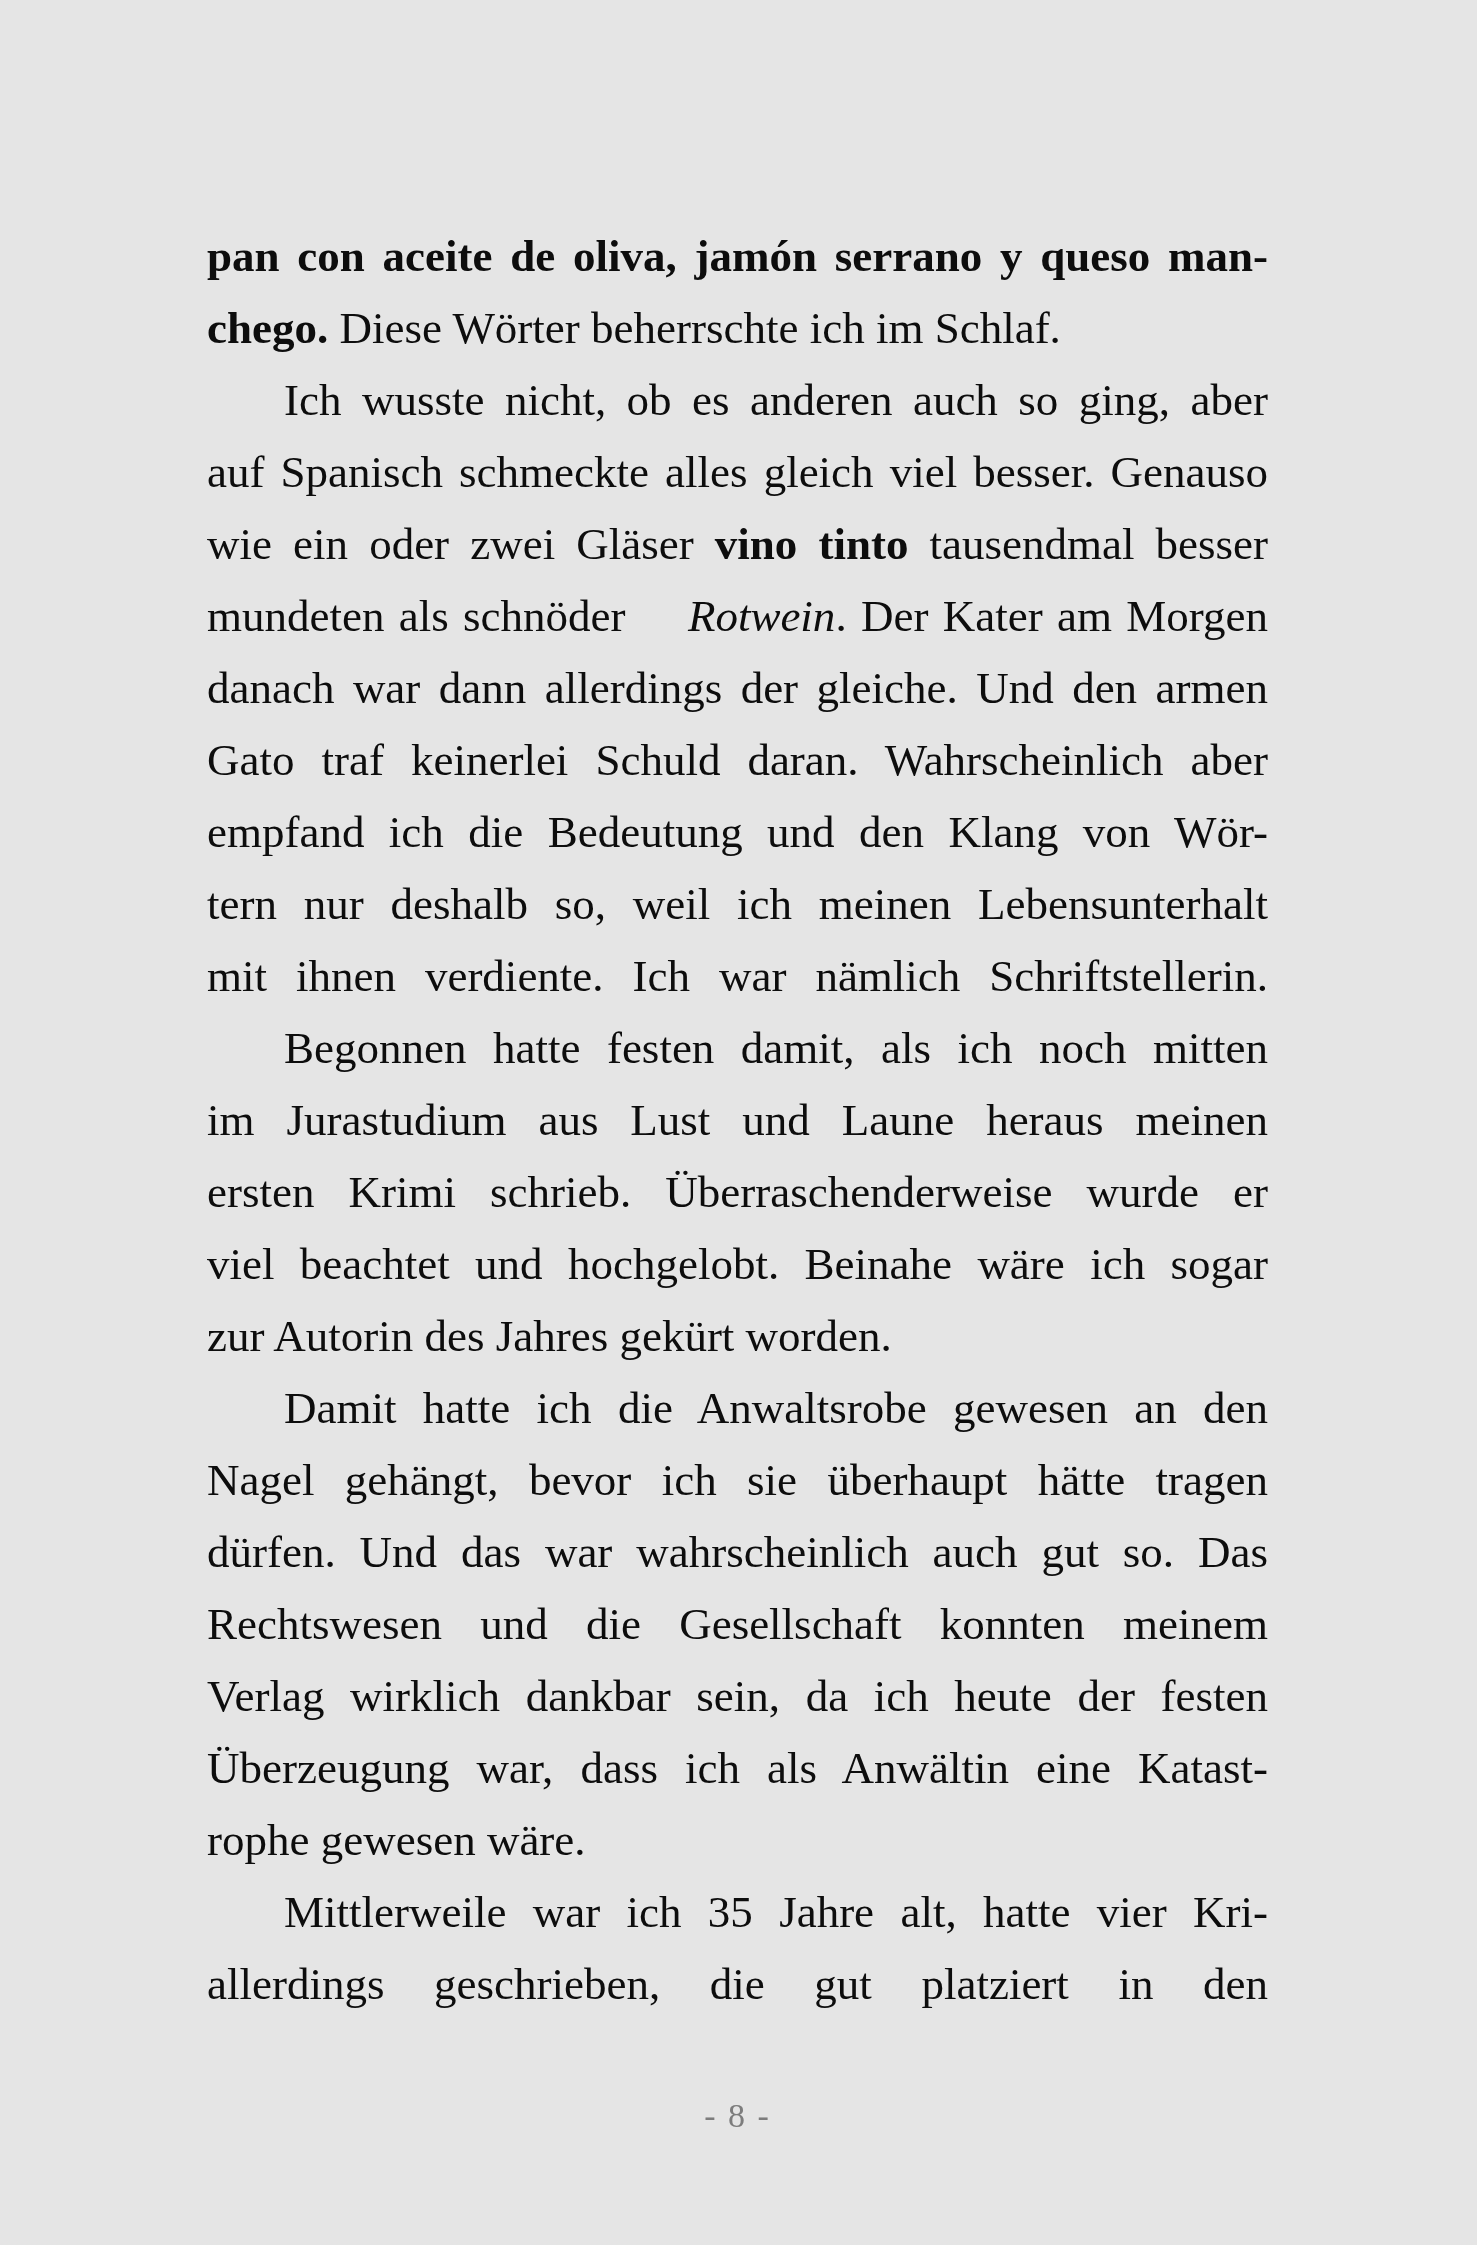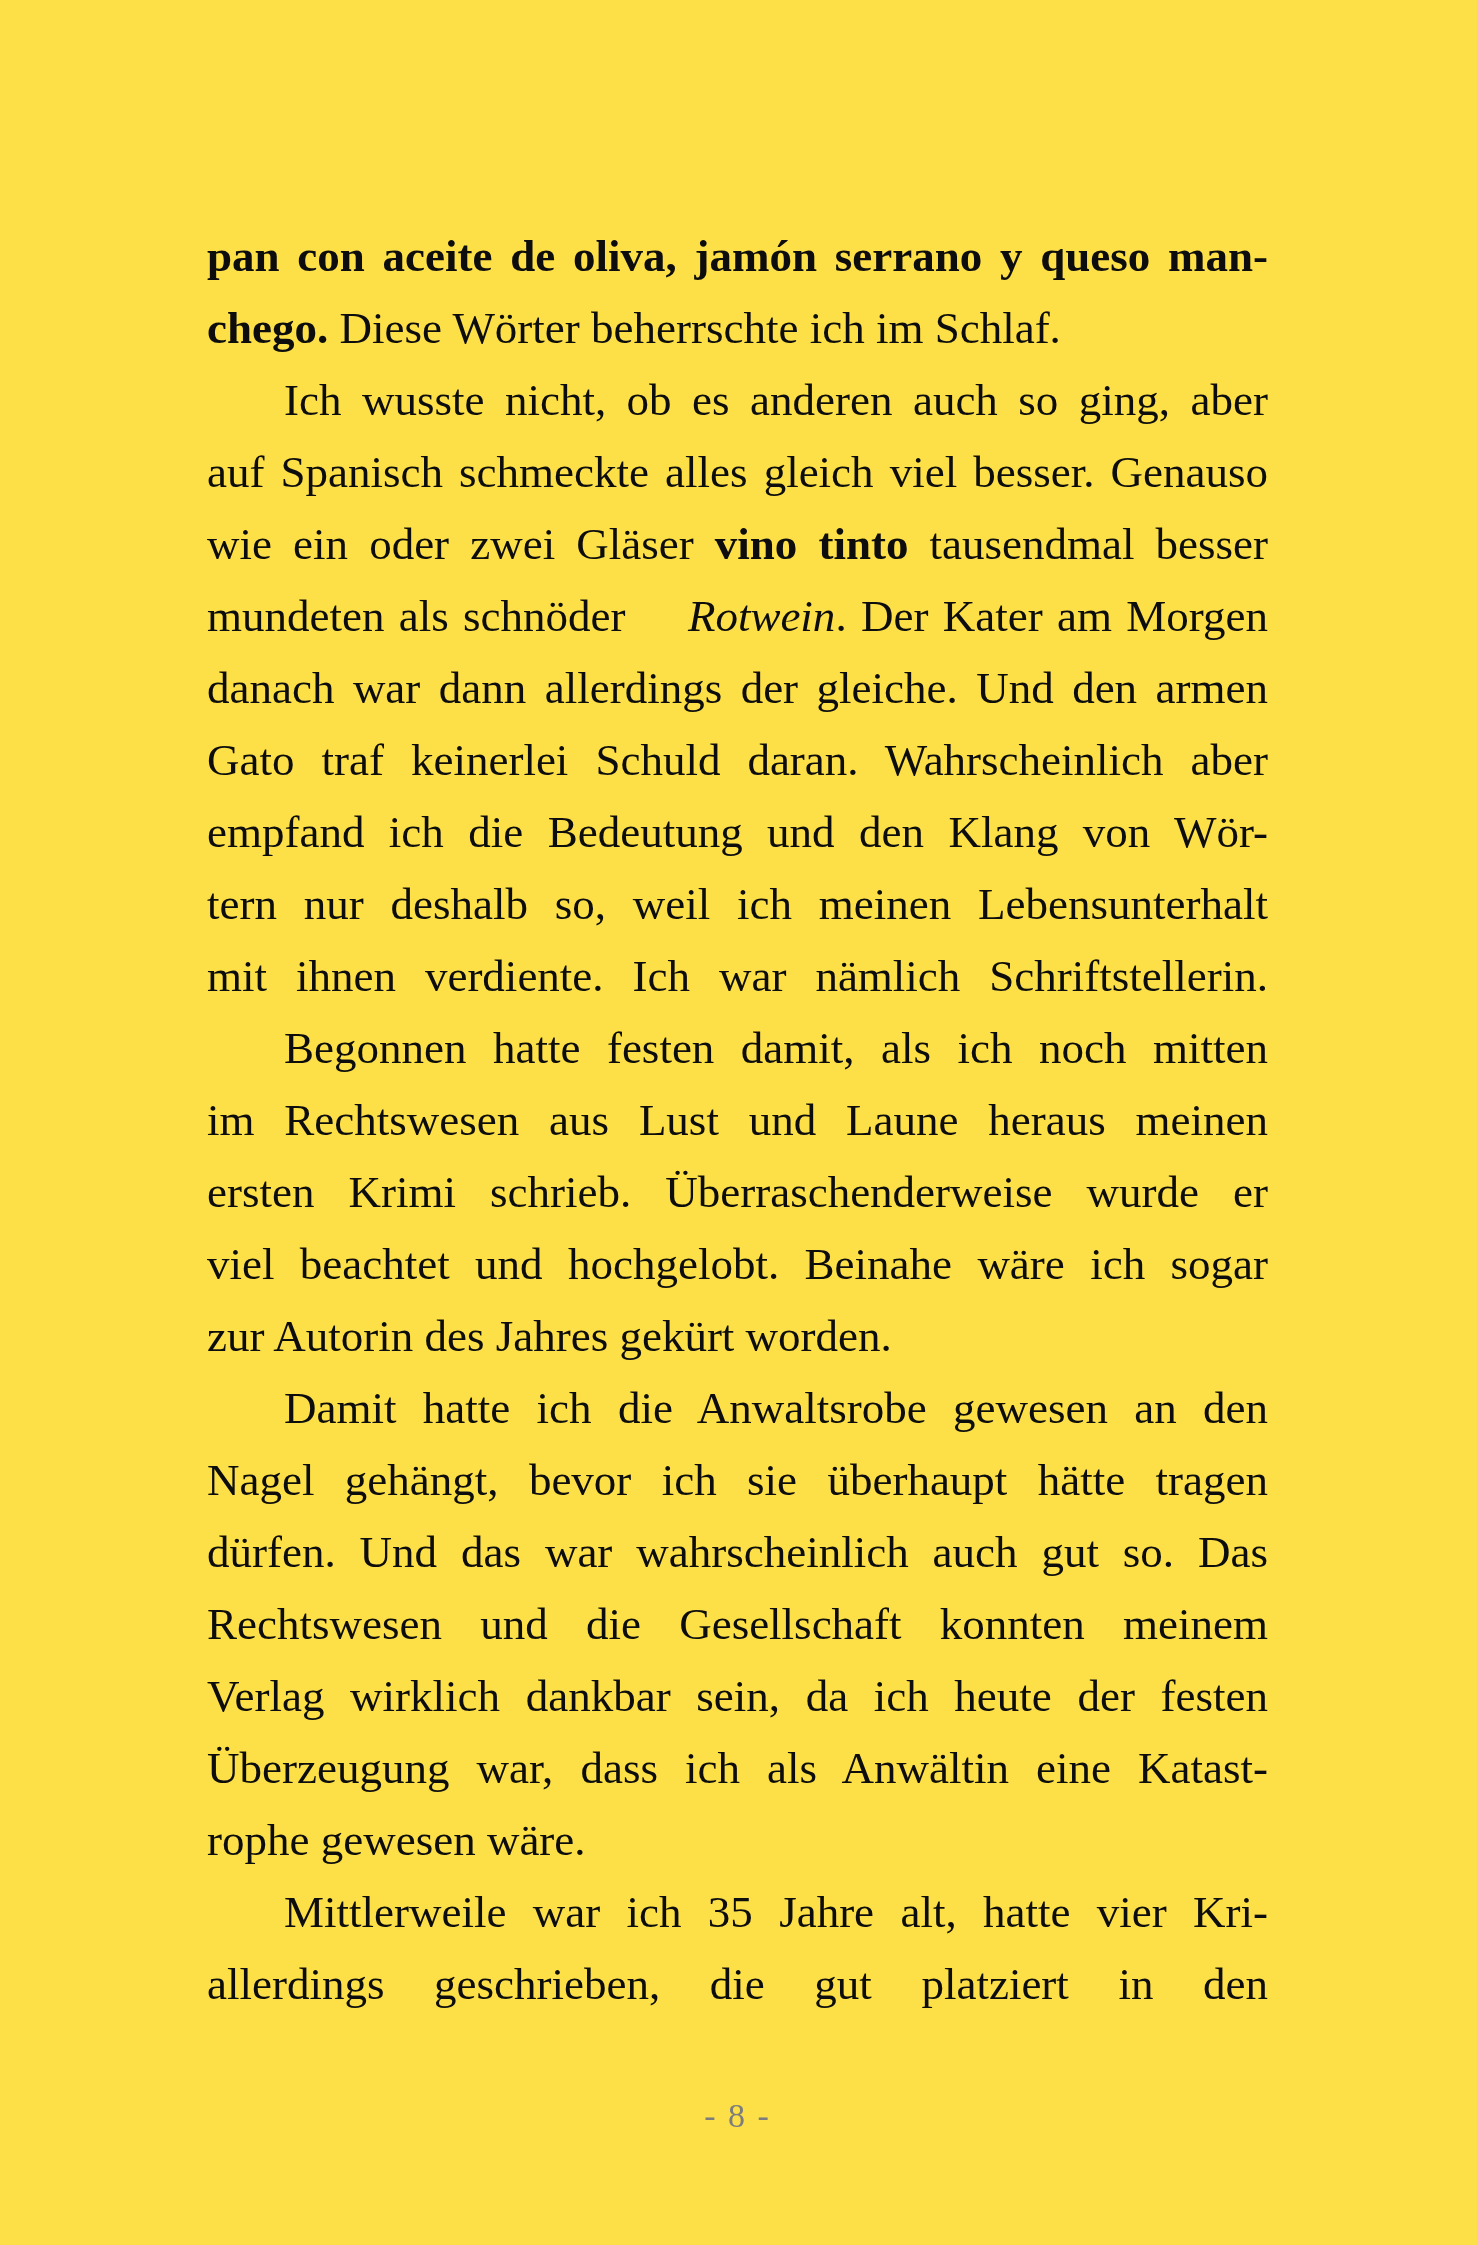--- a/index.html
+++ b/index.html
@@ -10,21 +10,21 @@
   body {
     width: 1477px;
     height: 2245px;
     position: relative;
     overflow: hidden;
     font-family: "Liberation Serif", "DejaVu Serif", serif;
   }
   .page {
     position: absolute;
     inset: 0;
-    background: #fde047;
+    background: #e5e5e5;
   }
   .text-block {
     position: absolute;
     left: 207px;
     top: 220px;
     width: 1061px;
   }
   .line {
     height: 72px;
     line-height: 72px;
@@ -66,21 +66,21 @@
       <div class="line indent"><span class="">Ich wusste nicht, ob es anderen auch so ging, aber</span></div>
       <div class="line"><span class="">auf Spanisch schmeckte alles gleich viel besser. Genauso</span></div>
       <div class="line"><span class="">wie ein oder zwei Gläser </span><span class="seg-bold ">vino tinto</span><span class=""> tausendmal besser</span></div>
       <div class="line"><span class="">mundeten als schnöder </span><span class="seg-italic">Rotwein</span><span class="">. Der Kater am Morgen</span></div>
       <div class="line"><span class="">danach war dann allerdings der gleiche. Und den armen</span></div>
       <div class="line"><span class="">Gato traf keinerlei Schuld daran. Wahrscheinlich aber</span></div>
       <div class="line"><span class="">empfand ich die Bedeutung und den Klang von Wör-</span></div>
       <div class="line"><span class="">tern nur deshalb so, weil ich meinen Lebensunterhalt</span></div>
       <div class="line"><span class="">mit ihnen verdiente. Ich war nämlich Schriftstellerin.</span></div>
       <div class="line indent"><span class="">Begonnen hatte festen damit, als ich noch mitten</span></div>
-      <div class="line"><span class="">im Rechtswesen aus Lust und Laune heraus meinen</span></div>
+      <div class="line"><span class="">im Jurastudium aus Lust und Laune heraus meinen</span></div>
       <div class="line"><span class="">ersten Krimi schrieb. Überraschenderweise wurde er</span></div>
       <div class="line"><span class="">viel beachtet und hochgelobt. Beinahe wäre ich sogar</span></div>
       <div class="line last"><span class="">zur Autorin des Jahres gekürt worden.</span></div>
       <div class="line indent"><span class="">Damit hatte ich die Anwaltsrobe gewesen an den</span></div>
       <div class="line"><span class="">Nagel gehängt, bevor ich sie überhaupt hätte tragen</span></div>
       <div class="line"><span class="">dürfen. Und das war wahrscheinlich auch gut so. Das</span></div>
       <div class="line"><span class="">Rechtswesen und die Gesellschaft konnten meinem</span></div>
       <div class="line"><span class="">Verlag wirklich dankbar sein, da ich heute der festen</span></div>
       <div class="line"><span class="">Überzeugung war, dass ich als Anwältin eine Katast-</span></div>
       <div class="line last"><span class="">rophe gewesen wäre.</span></div>

